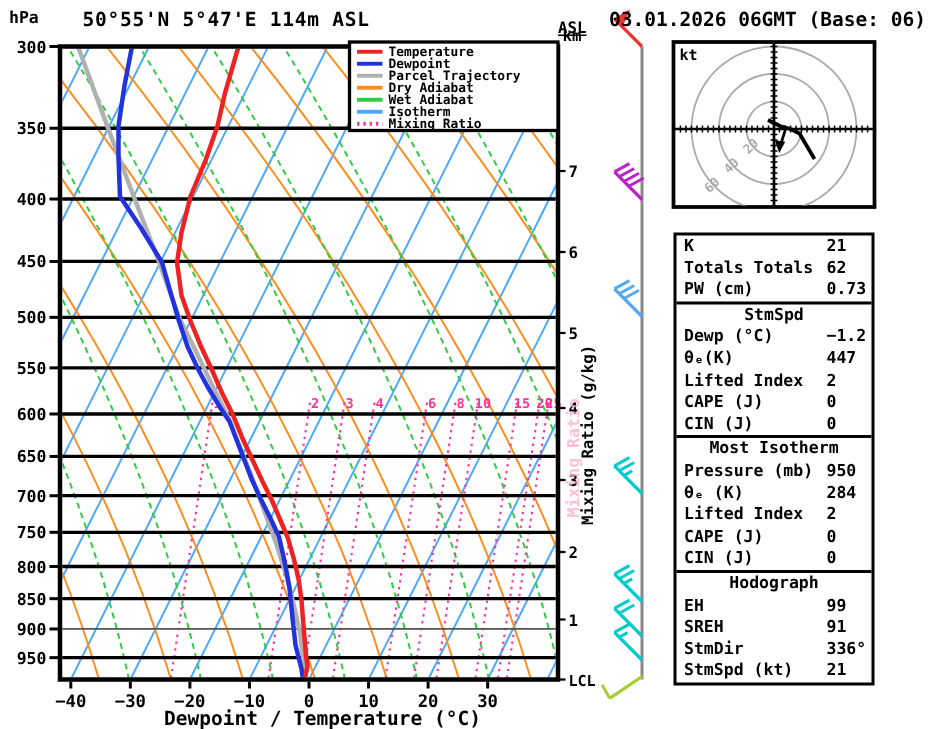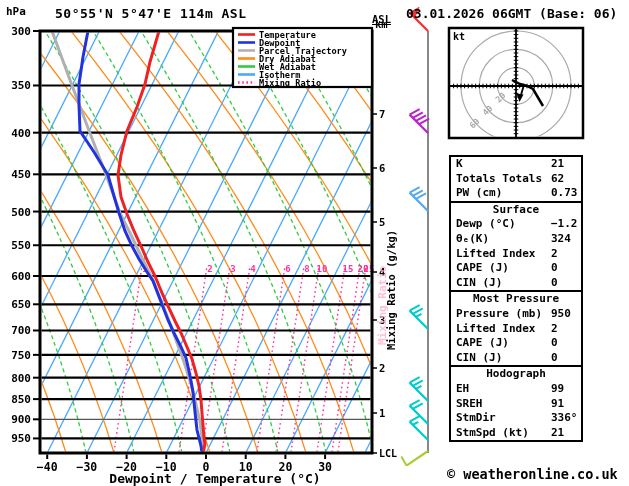--- a/index.html
+++ b/index.html
@@ -358,37 +358,37 @@
   <div class="abs hdr-asl">ASL</div>
   <div class="abs hdr-date">03.01.2026 06GMT (Base: 06)</div>
 
   <div class="datatable" id="datatable">
       <div class="tsection">
         <div class="trow"><span>K</span><span class="tval">21</span></div>
         <div class="trow"><span>Totals Totals</span><span class="tval">62</span></div>
         <div class="trow"><span>PW (cm)</span><span class="tval">0.73</span></div>
       </div>
       <div class="tsection">
-        <div class="thead">Surface</div>
+        <div class="thead">StmSpd</div>
         <div class="trow"><span>Dewp (°C)</span><span class="tval">−1.2</span></div>
-        <div class="trow"><span>θₑ(K)</span><span class="tval">324</span></div>
+        <div class="trow"><span>θₑ(K)</span><span class="tval">447</span></div>
         <div class="trow"><span>Lifted Index</span><span class="tval">2</span></div>
         <div class="trow"><span>CAPE (J)</span><span class="tval">0</span></div>
         <div class="trow"><span>CIN (J)</span><span class="tval">0</span></div>
       </div>
       <div class="tsection">
-        <div class="thead">Most Pressure</div>
+        <div class="thead">Most Isotherm</div>
         <div class="trow"><span>Pressure (mb)</span><span class="tval">950</span></div>
+        <div class="trow"><span>θₑ (K)</span><span class="tval">284</span></div>
         <div class="trow"><span>Lifted Index</span><span class="tval">2</span></div>
         <div class="trow"><span>CAPE (J)</span><span class="tval">0</span></div>
         <div class="trow"><span>CIN (J)</span><span class="tval">0</span></div>
       </div>
       <div class="tsection">
         <div class="thead">Hodograph</div>
         <div class="trow"><span>EH</span><span class="tval">99</span></div>
         <div class="trow"><span>SREH</span><span class="tval">91</span></div>
         <div class="trow"><span>StmDir</span><span class="tval">336°</span></div>
         <div class="trow"><span>StmSpd (kt)</span><span class="tval">21</span></div>
       </div>
     </div>
 
-  <div class="abs footer-mark">© weatheronline.co.uk</div>
 </div>
 
 </body></html>

